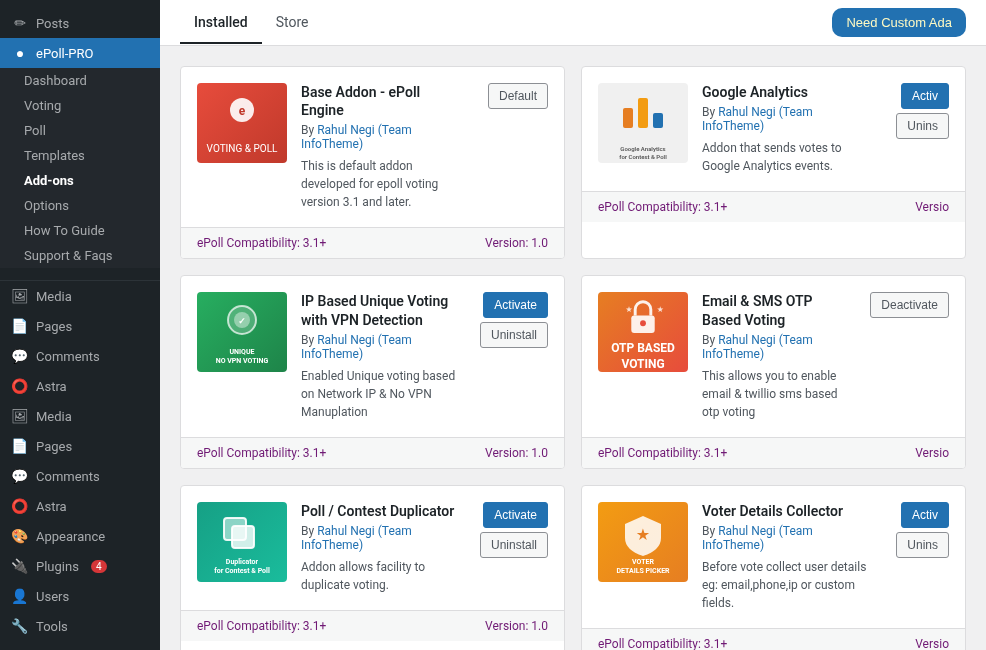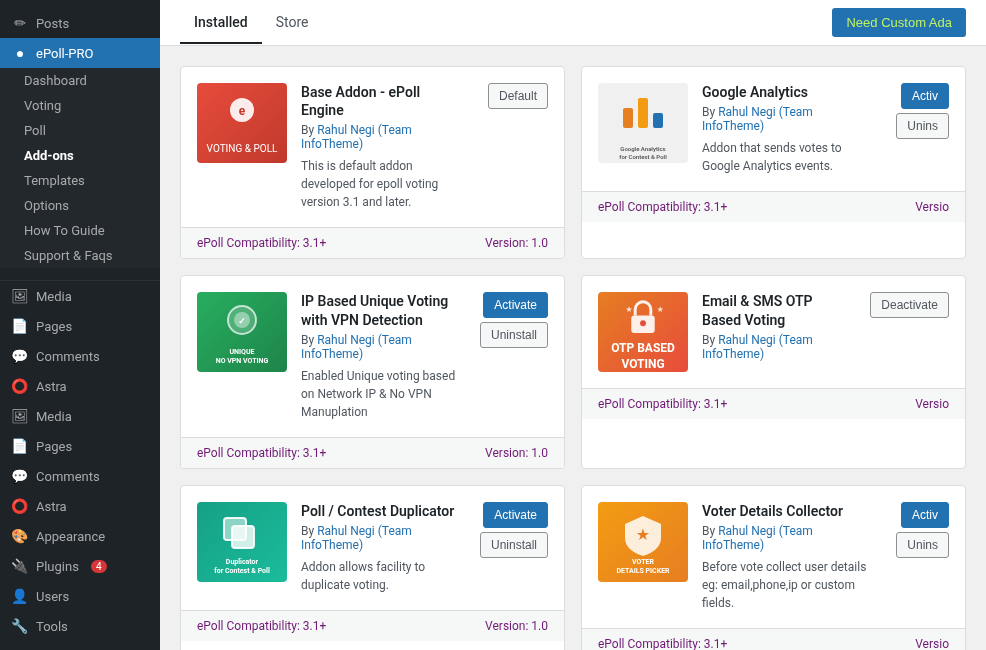--- a/index.html
+++ b/index.html
@@ -18,21 +18,21 @@
     .plugins-badge { background: #d63638; color: #fff; border-radius: 10px; font-size: 10px; padding: 1px 5px; margin-left: 4px; }
 
     
     .main { flex: 1; display: flex; flex-direction: column; overflow: hidden; background: #f0f0f1; }
 
     
     .header-tabs { background: #fff; border-bottom: 1px solid #dcdcde; padding: 0 20px; display: flex; align-items: center; gap: 0; min-height: 46px; position: relative; }
     .tab { padding: 12px 14px; cursor: pointer; color: #50575e; font-size: 14px; border-bottom: 2px solid transparent; margin-bottom: -1px; }
     .tab.active { color: #1d2327; border-bottom: 2px solid #1d2327; font-weight: 500; }
     .header-right { margin-left: auto; }
-    .need-custom-btn { background: #2271b1; color: #bef264; border: none; padding: 7px 14px; border-radius: 3px; cursor: pointer; font-size: 13px; font-weight: 500; }
+    .need-custom-btn { background: #2271b1; color: #fef9c3; border: none; padding: 7px 14px; border-radius: 10px; cursor: pointer; font-size: 13px; font-weight: 500; }
 
     
     .content { flex: 1; overflow-y: auto; padding: 20px; }
     .addons-grid { display: grid; grid-template-columns: 1fr 1fr; gap: 16px; }
 
     
     .addon-card { background: #fff; border: 1px solid #dcdcde; border-radius: 4px; overflow: hidden; }
     .addon-card-top { display: flex; gap: 14px; padding: 16px; align-items: flex-start; min-height: 100px; }
     .addon-thumb { width: 90px; height: 80px; border-radius: 4px; flex-shrink: 0; display: flex; align-items: center; justify-content: center; overflow: hidden; }
     .addon-info { flex: 1; }
@@ -74,25 +74,25 @@
     <div class="sidebar-submenu">
       <div class="sidebar-item">
           <span>Dashboard</span>
         </div>
       <div class="sidebar-item">
           <span>Voting</span>
         </div>
       <div class="sidebar-item">
           <span>Poll</span>
         </div>
+      <div class="sidebar-item">
+          <span>Templates</span>
+        </div>
       <div class="sidebar-item bold" style="font-weight:700;color:#fff">
           <span>Add-ons</span>
-        </div>
-      <div class="sidebar-item">
-          <span>Templates</span>
         </div>
       <div class="sidebar-item">
           <span>Options</span>
         </div>
       <div class="sidebar-item">
           <span>How To Guide</span>
         </div>
       <div class="sidebar-item">
           <span>Support &amp; Faqs</span>
         </div>
@@ -268,20 +268,21 @@
 
                 <text x="12" y="20" font-size="8" fill="rgba(255,255,255,0.8)">★</text>
                 <text x="44" y="20" font-size="8" fill="rgba(255,255,255,0.8)">★</text>
               </svg>
               <div style="color:#fff;font-size:12px;text-align:center;font-weight:700;line-height:1.3;">OTP BASED VOTING</div>
             </div>
           </div>
           <div class="addon-info">
             <div class="addon-title">Email &amp; SMS OTP Based Voting</div>
             <div class="addon-author">By <a href="#">Rahul Negi (Team InfoTheme)</a></div>
+            <div class="addon-desc">This allows you to enable email &amp; twillio sms based otp voting</div>
           </div>
           <div class="addon-actions">
             <button class="btn-deactivate">Deactivate</button>
           </div>
         </div>
         <div class="addon-footer">
           <span>ePoll Compatibility: 3.1+</span>
           <span>Versio</span>
         </div>
       </div>

